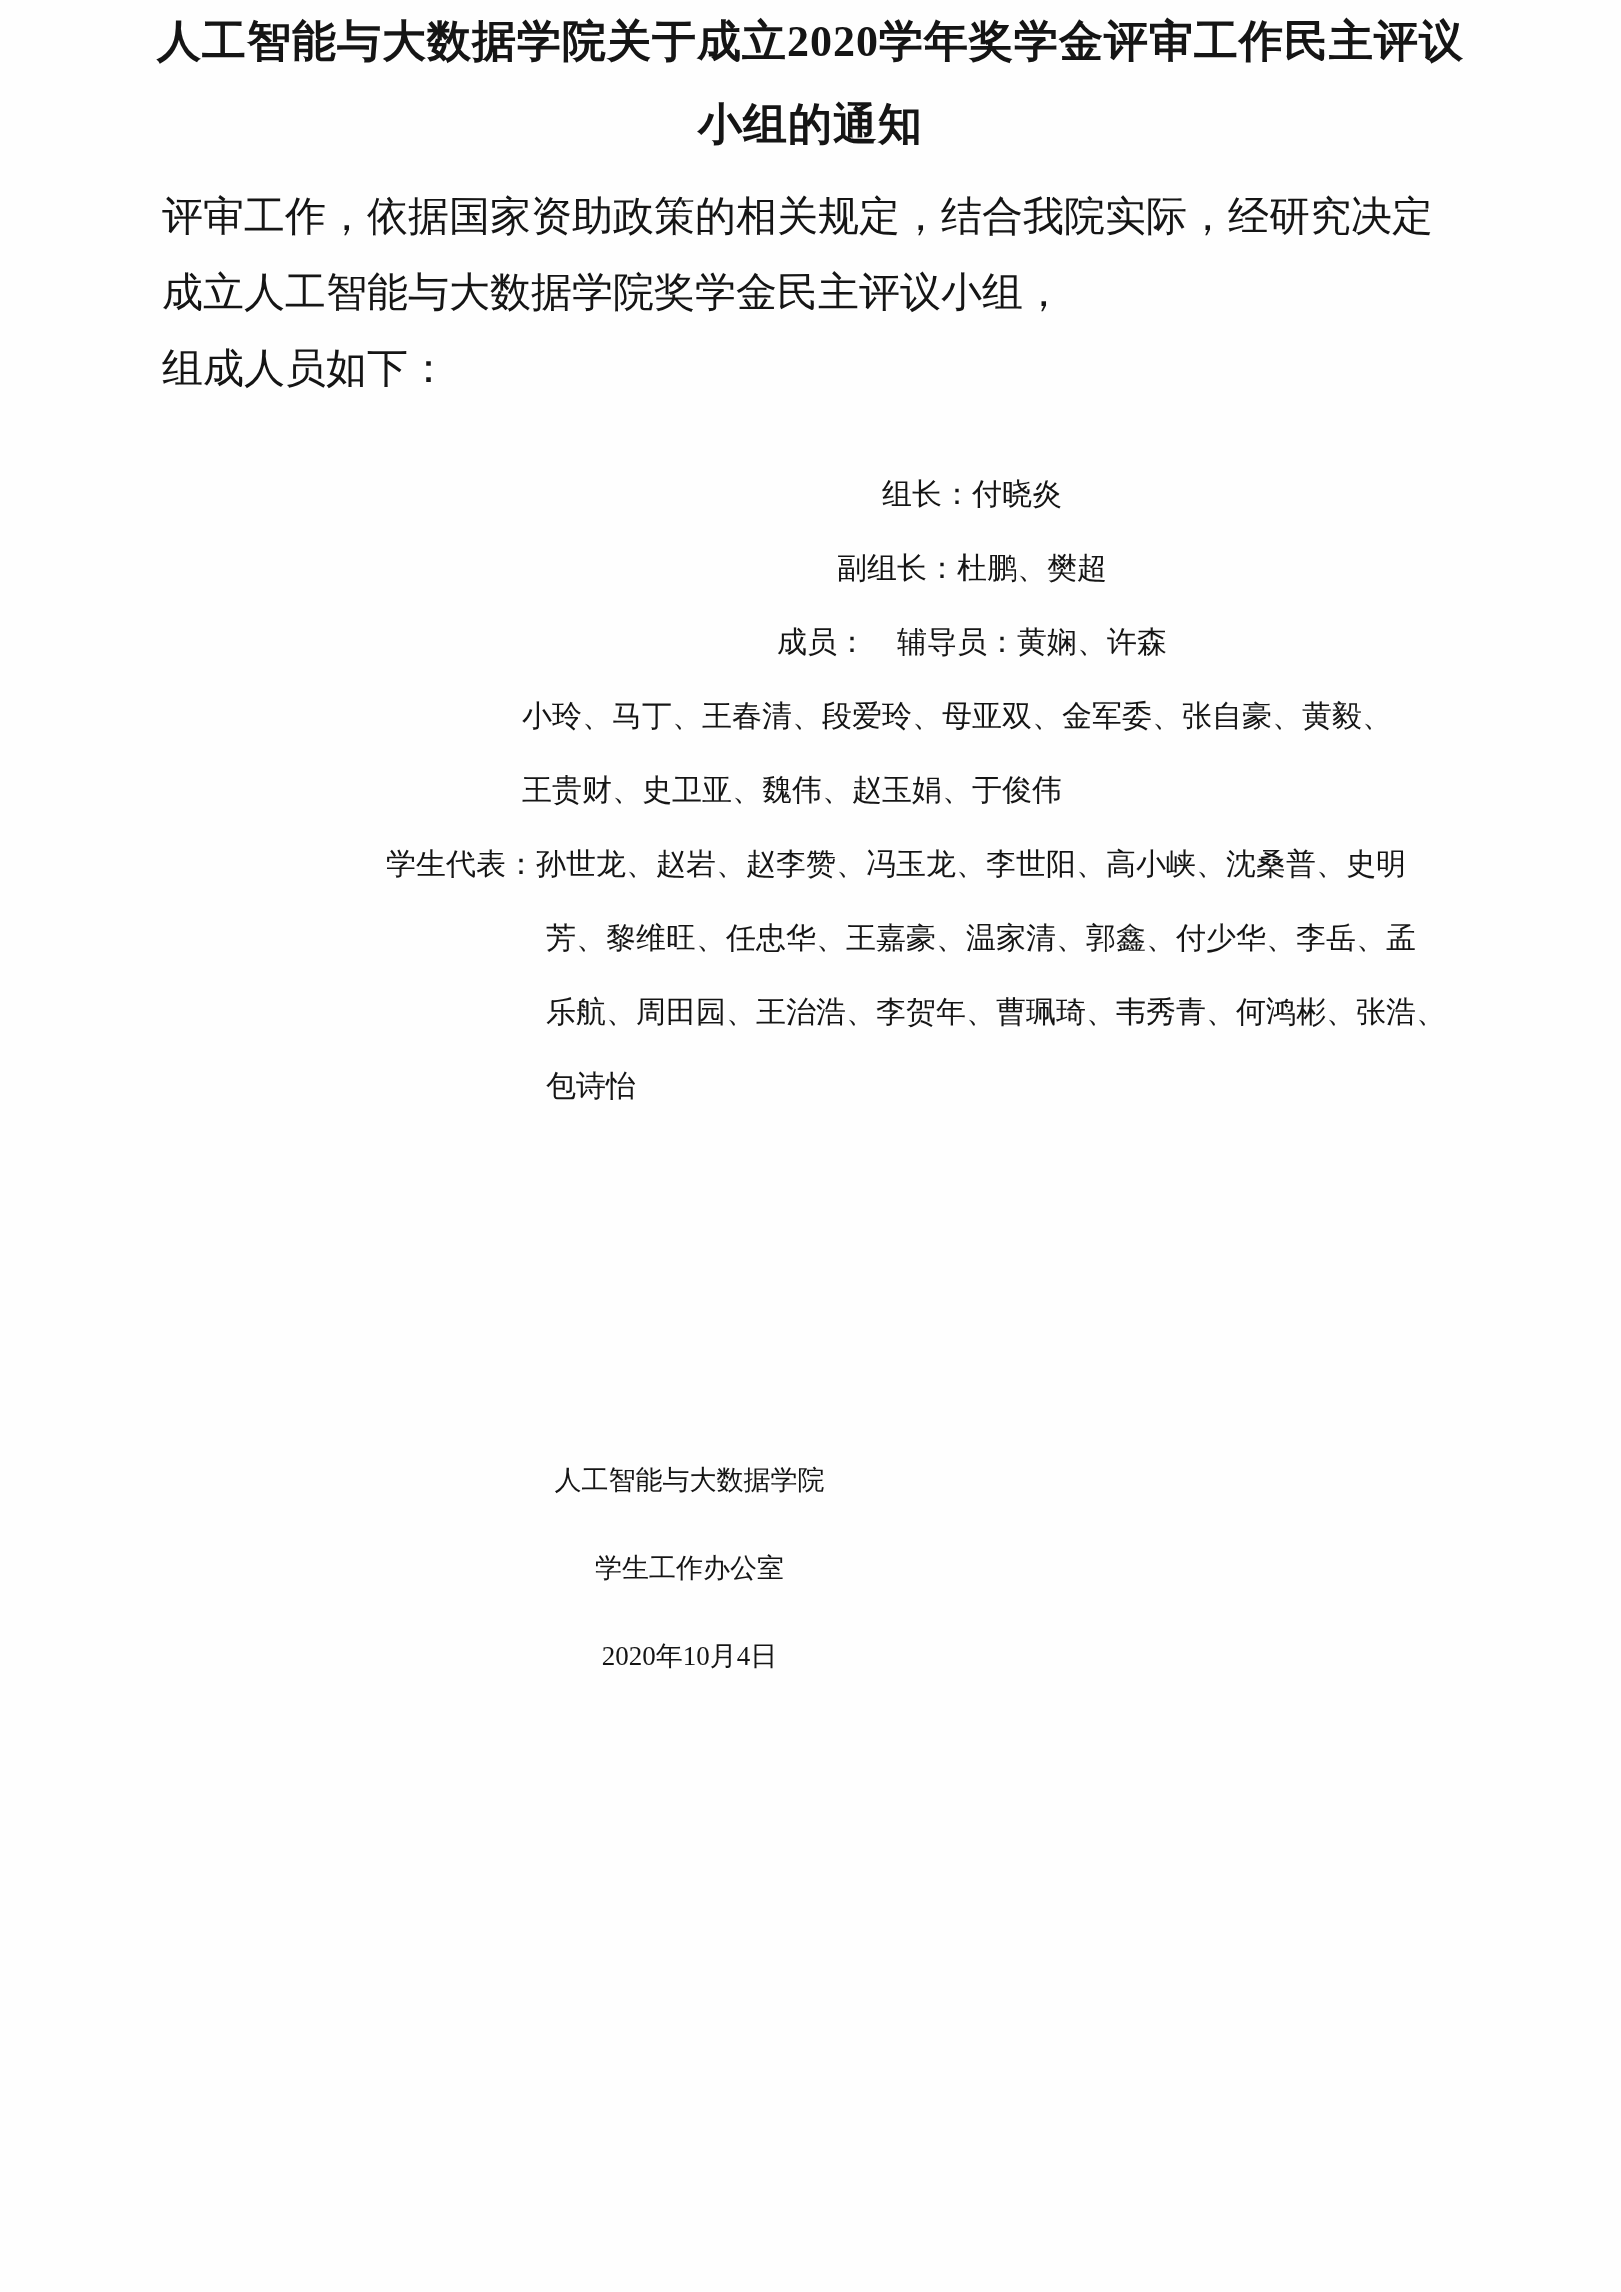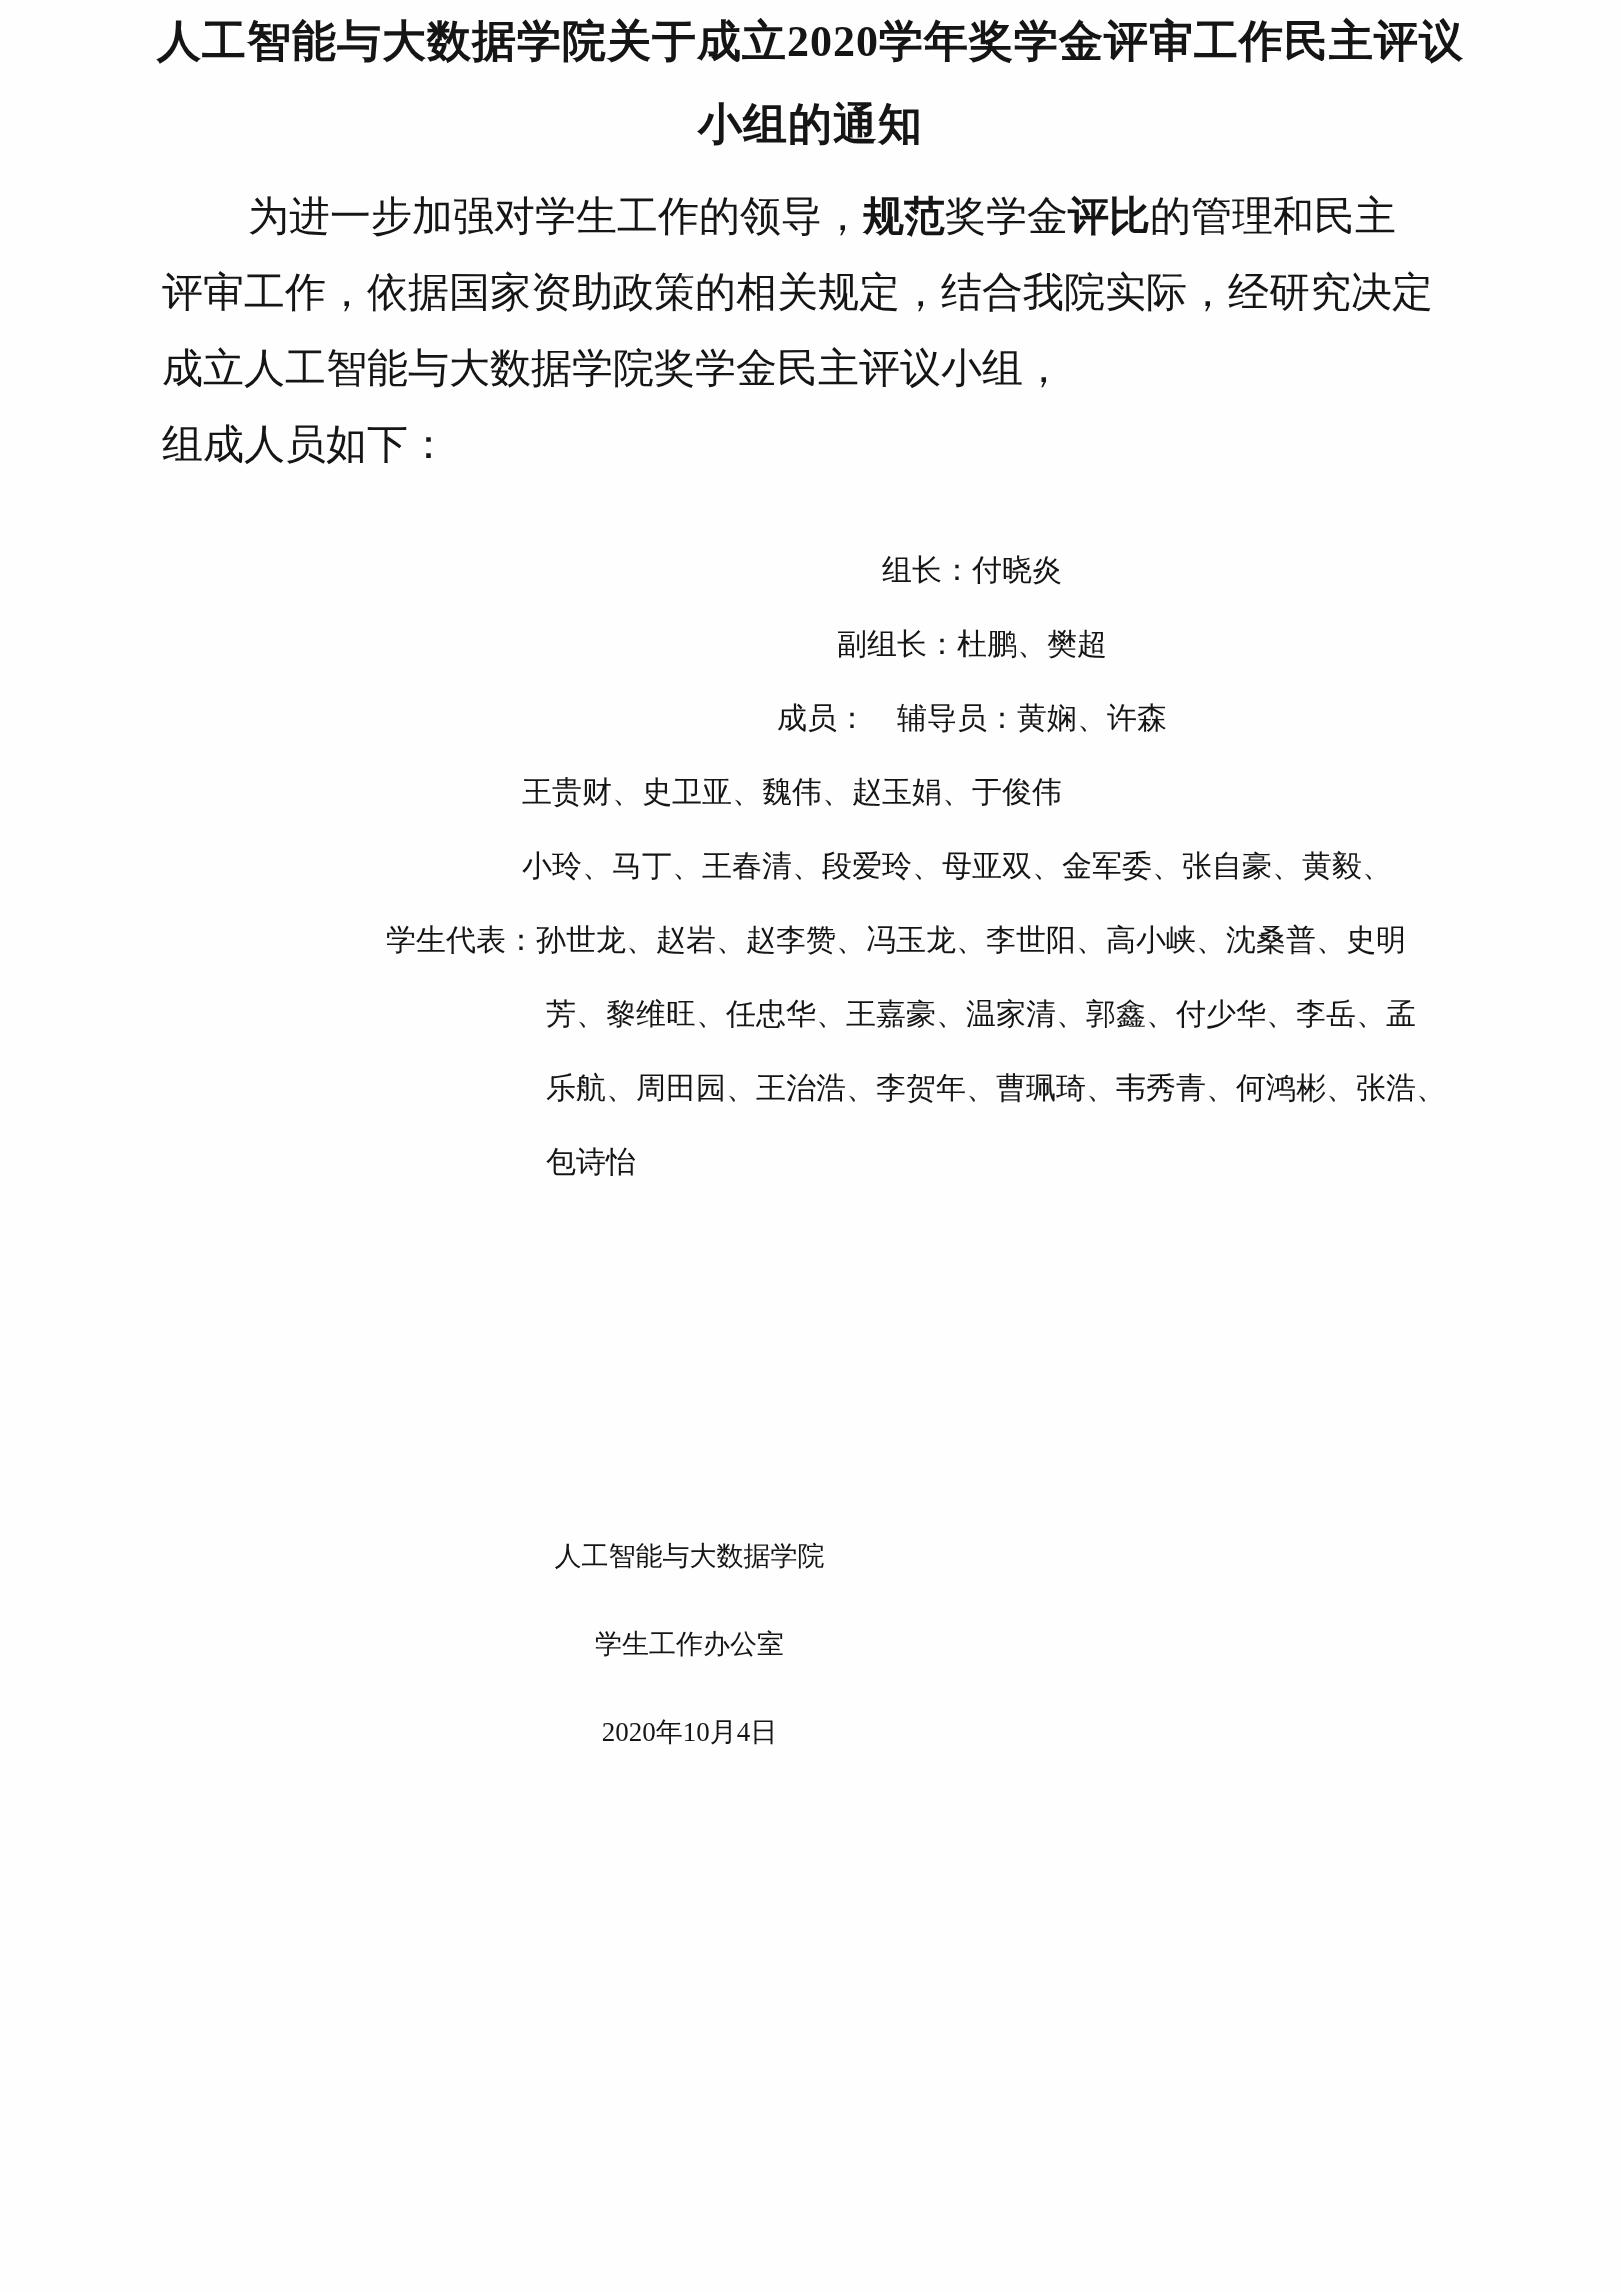--- a/index.html
+++ b/index.html
@@ -55,32 +55,31 @@
 <body>
 
 <div class="page">
 
   <div class="doc-title">
     <div>人工智能与大数据学院关于成立2020学年奖学金评审工作民主评议</div>
     <div>小组的通知</div>
   </div>
 
   <div class="body-par">
-    <div class="line first-line"><span>为进一步加强对学生工作的领导，</span><span class="seg-bold">规范</span><span>奖学金</span><span class="seg-bold">评比</span><span>的管理和民主</span></div>
     <div class="line">评审工作，依据国家资助政策的相关规定，结合我院实际，经研究决定</div>
     <div class="line">成立人工智能与大数据学院奖学金民主评议小组，</div>
     <div class="line">组成人员如下：</div>
   </div>
 
   <div class="roster">
     <div class="r-line ind-1">组长：付晓炎</div>
     <div class="r-line ind-1">副组长：杜鹏、樊超</div>
     <div class="r-line ind-1">成员：　辅导员：黄娴、许森</div>
+    <div class="r-line ind-3">小玲、马丁、王春清、段爱玲、母亚双、金军委、张自豪、黄毅、</div>
     <div class="r-line ind-3">王贵财、史卫亚、魏伟、赵玉娟、于俊伟</div>
-    <div class="r-line ind-3">小玲、马丁、王春清、段爱玲、母亚双、金军委、张自豪、黄毅、</div>
     <div class="r-line ind-2">学生代表：孙世龙、赵岩、赵李赞、冯玉龙、李世阳、高小峡、沈桑普、史明</div>
     <div class="r-line ind-4">芳、黎维旺、任忠华、王嘉豪、温家清、郭鑫、付少华、李岳、孟</div>
     <div class="r-line ind-4">乐航、周田园、王治浩、李贺年、曹珮琦、韦秀青、何鸿彬、张浩、</div>
     <div class="r-line ind-4">包诗怡</div>
   </div>
 
   <div class="signature">
     <div>人工智能与大数据学院</div>
     <div>学生工作办公室</div>
     <div>2020年10月4日</div>

